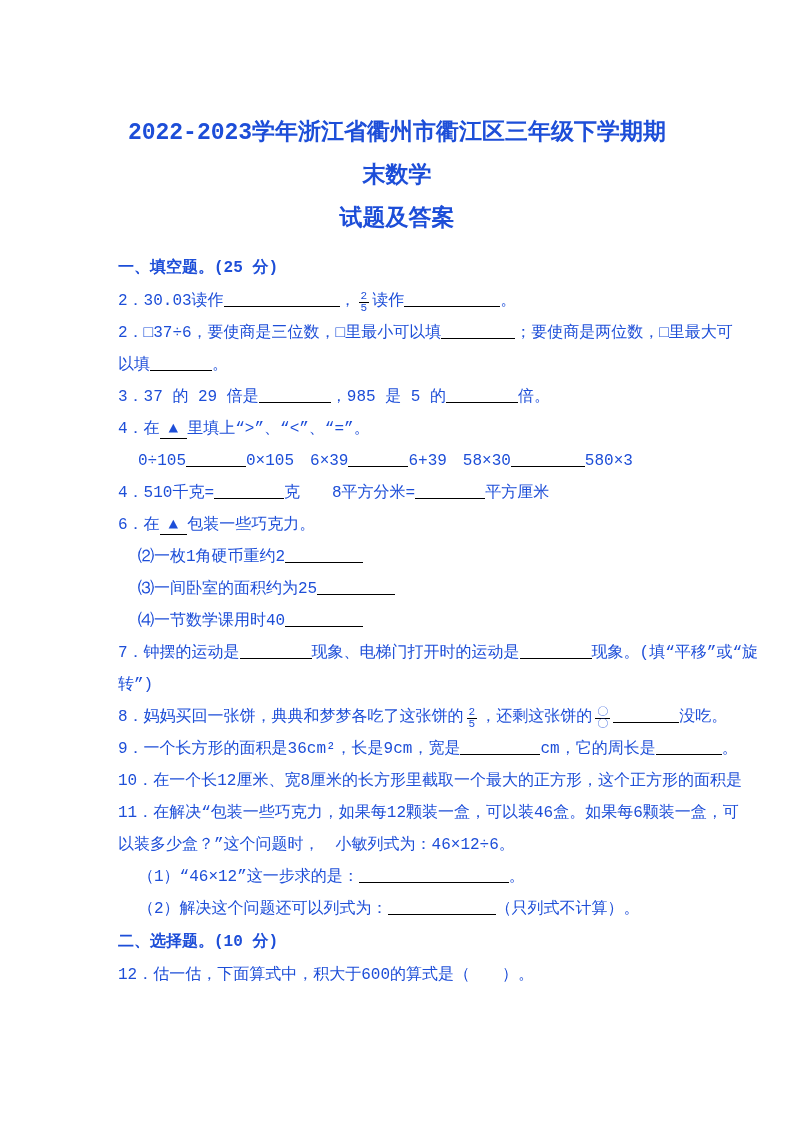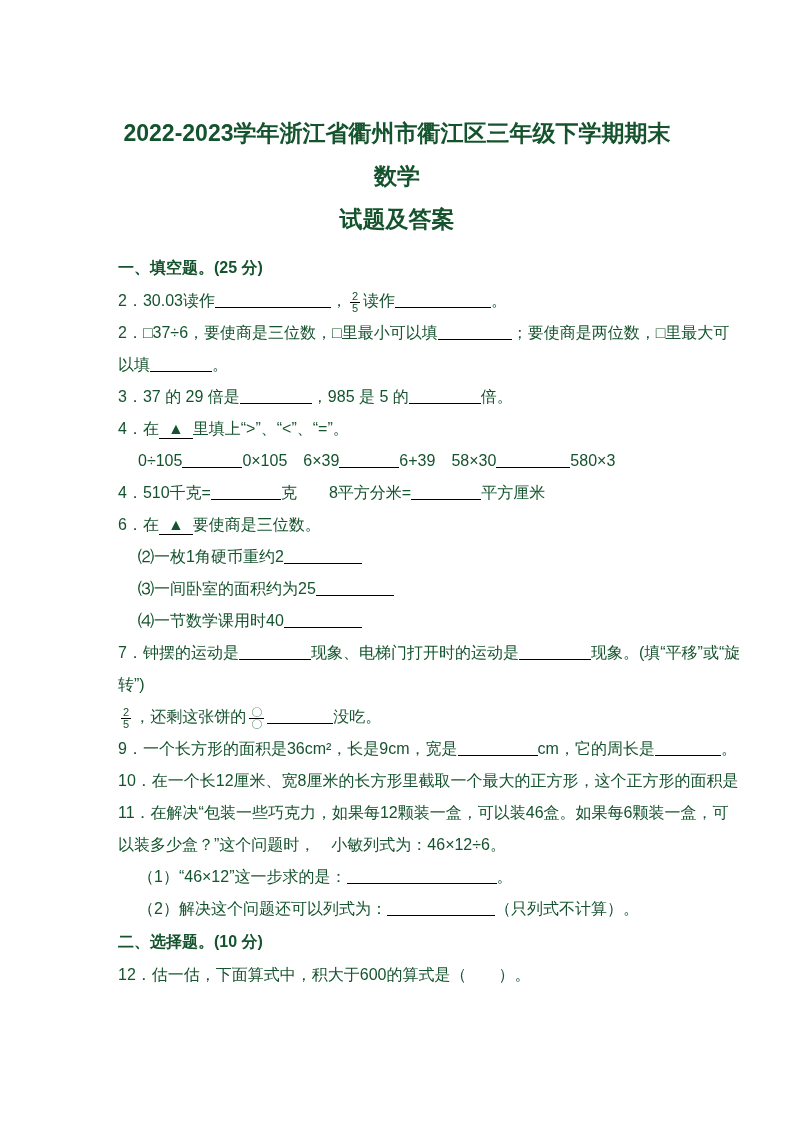--- a/index.html
+++ b/index.html
@@ -2,22 +2,22 @@
 <html><head>
 <meta charset="utf-8">
 <style>
   * { margin:0; padding:0; box-sizing:border-box; }
   html,body { background:#ffffff; }
   .page {
     position:relative;
     width:793px; height:1122px;
     margin:0 auto;
     background:#ffffff;
-    color:#14532d;
-    font-family:Liberation Sans, sans-serif;
+    color:#1d4ed8;
+    font-family:Liberation Mono, monospace;
     font-size:16px;
     padding:112px 117px 0 118px;
     overflow:hidden;
   }
   .title {
     text-align:center;
     font-weight:bold;
     font-size:23px;
     line-height:43px;
     margin-bottom:10px;
@@ -87,41 +87,41 @@
   </div>
   <div class="line indent">
     <span>0÷105</span><span class="blank" style="width:60px"></span><span>0×105　6×39</span><span class="blank" style="width:60px"></span><span>6+39　58×30</span><span class="blank" style="width:74px"></span><span>580×3</span>
   </div>
 
   <div class="line">
     <span>4．510千克=</span><span class="blank" style="width:70px"></span><span>克　　8平方分米=</span><span class="blank" style="width:70px"></span><span>平方厘米</span>
   </div>
 
   <div class="line">
-    <span>6．在</span><span class="tri-underline">▲</span><span>要使商是三位数。</span>
+    <span>6．在</span><span class="tri-underline">▲</span><span>包装一些巧克力。</span>
   </div>
   <div class="line indent">
     <span>⑵一枚1角硬币重约2</span><span class="blank" style="width:78px"></span>
   </div>
   <div class="line indent">
     <span>⑶一间卧室的面积约为25</span><span class="blank" style="width:78px"></span>
   </div>
   <div class="line indent">
     <span>⑷一节数学课用时40</span><span class="blank" style="width:78px"></span>
   </div>
 
   <div class="line">
     <span>7．钟摆的运动是</span><span class="blank" style="width:72px"></span><span>现象、电梯门打开时的运动是</span><span class="blank" style="width:72px"></span><span>现象。(填“平移”或“旋</span>
   </div>
   <div class="line">
     <span>转”)</span>
   </div>
 
   <div class="line">
-    <span class="frac"><span class="num">2</span><span class="den">5</span></span><span>，还剩这张饼的</span><span class="frac"><span class="num">〇</span><span class="den">〇</span></span><span class="blank" style="width:66px"></span><span>没吃。</span>
+    <span>8．妈妈买回一张饼，典典和梦梦各吃了这张饼的</span><span class="frac"><span class="num">2</span><span class="den">5</span></span><span>，还剩这张饼的</span><span class="frac"><span class="num">〇</span><span class="den">〇</span></span><span class="blank" style="width:66px"></span><span>没吃。</span>
   </div>
 
   <div class="line">
     <span>9．一个长方形的面积是36cm²，长是9cm，宽是</span><span class="blank" style="width:80px"></span><span>cm，它的周长是</span><span class="blank" style="width:66px"></span><span>。</span>
   </div>
 
   <div class="line">
     <span>10．在一个长12厘米、宽8厘米的长方形里截取一个最大的正方形，这个正方形的面积是</span>
   </div>
 

